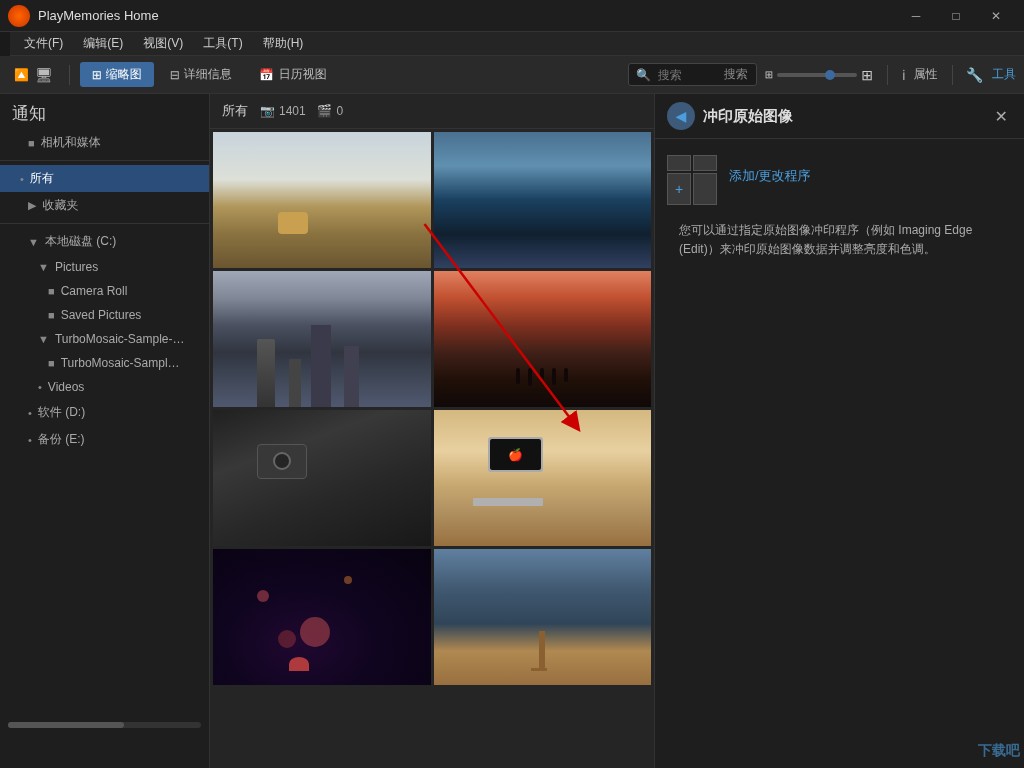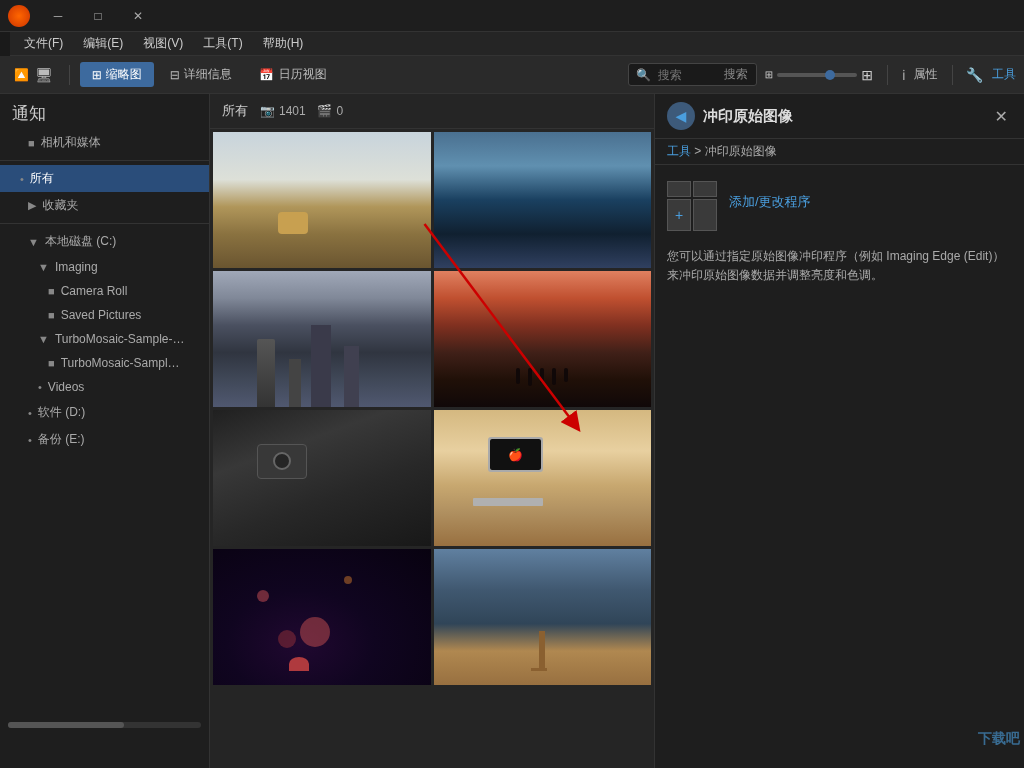--- a/index.html
+++ b/index.html
@@ -340,37 +340,38 @@
     .add-program-label {
       color: #4a9ede;
       font-size: 13px;
       cursor: pointer;
       padding-top: 12px;
     }
     .panel-description {
       color: #aaa;
       font-size: 12px;
       line-height: 1.6;
+      margin-left: 12px;
     }
 
     
     .red-arrow-container {
       position: absolute;
       top: 0;
       left: 0;
       width: 100%;
       height: 100%;
       pointer-events: none;
       z-index: 100;
     }
 
     
     .watermark {
       position: absolute;
-      bottom: 20px;
+      bottom: 8px;
       right: 4px;
       color: #4a9ede;
       font-size: 14px;
       font-weight: bold;
       opacity: 0.6;
     }
 
     
     #sidebar::-webkit-scrollbar { width: 6px; }
     #sidebar::-webkit-scrollbar-track { background: #1e1e1e; }
@@ -444,20 +445,21 @@
       width: 100%;
       height: 100%;
       background: linear-gradient(180deg, #6080a0 0%, #405870 30%, #304558 55%, #b08850 75%, #987040 100%);
     }
   </style>
 </head>
 <body>
 
 <div id="title-bar">
   <div class="logo"></div>
+  <span class="app-title">PlayMemories Home</span>
   <div class="win-controls">
     <div class="win-btn">─</div>
     <div class="win-btn">□</div>
     <div class="win-btn close">✕</div>
   </div>
 </div>
 
 <div id="menu-bar">
   <div class="menu-item">文件(F)</div>
   <div class="menu-item">编辑(E)</div>
@@ -538,21 +540,21 @@
     <div class="sidebar-divider"></div>
 
 
     <div class="sidebar-item indent1">
       <span class="item-icon">▼</span>
       <span>本地磁盘 (C:)</span>
     </div>
 
     <div class="sidebar-item indent2">
       <span class="item-icon">▼</span>
-      <span>Imaging</span>
+      <span>Pictures</span>
     </div>
 
     <div class="sidebar-item indent3">
       <span class="item-icon">■</span>
       <span>Camera Roll</span>
     </div>
 
     <div class="sidebar-item indent3">
       <span class="item-icon">■</span>
       <span>Saved Pictures</span>
@@ -689,25 +691,20 @@
     <div class="right-panel-header">
       <div class="right-panel-title-area">
         <div class="back-btn">
           <span>◀</span>
         </div>
         <span class="panel-title">冲印原始图像</span>
       </div>
       <span class="close-panel-btn">✕</span>
     </div>
 
-    <div class="breadcrumb">
-      <span style="color:#4a9ede; cursor:pointer;">工具</span>
-      <span> &gt; </span>
-      <span style="color:#aaa;">冲印原始图像</span>
-    </div>
 
     <div class="right-panel-content">
       <div class="add-program-area">
         <div class="program-icon-grid">
           <div class="grid-cell"></div>
           <div class="grid-cell"></div>
           <div class="grid-cell-plus">+</div>
           <div class="grid-cell"></div>
         </div>
         <span class="add-program-label">添加/更改程序</span>

